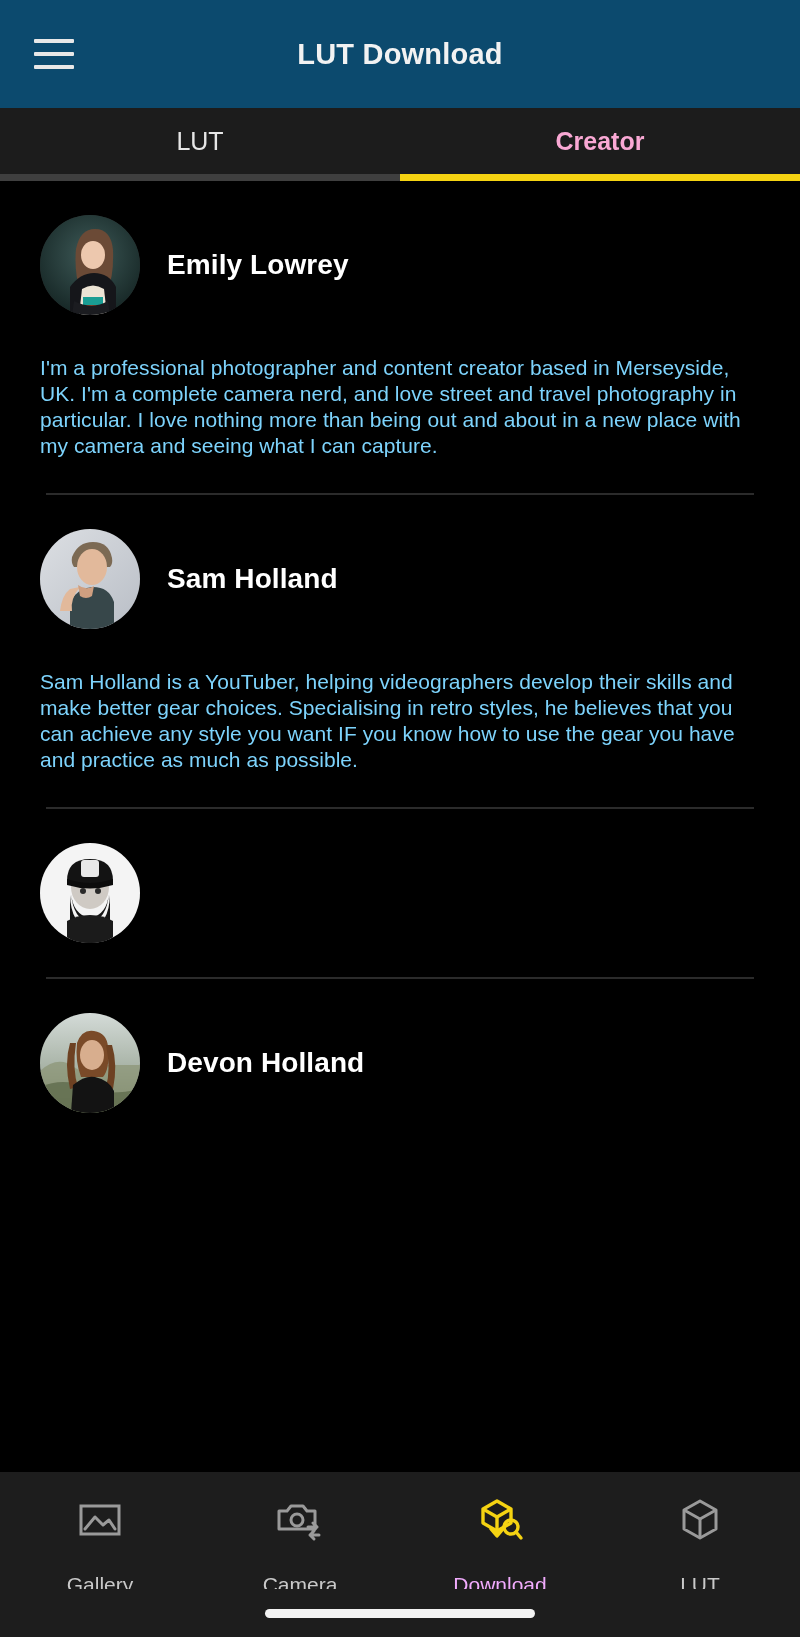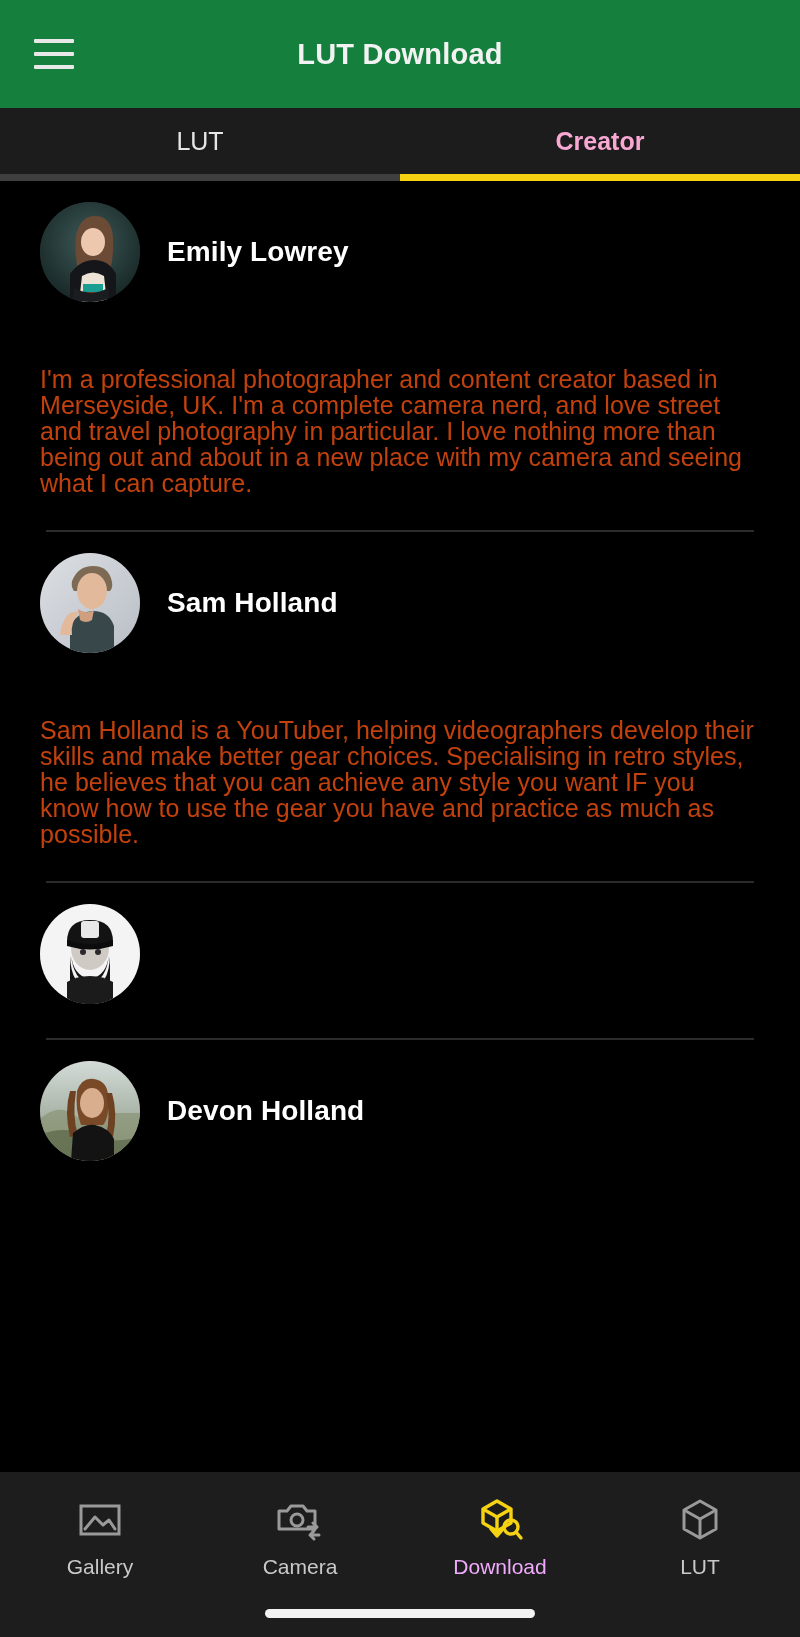--- a/index.html
+++ b/index.html
@@ -18,21 +18,21 @@
     height: 1637px;
     background: #000000;
     display: flex;
     flex-direction: column;
   }
 
   
   .appbar {
     position: relative;
     height: 108px;
-    background: #15803d;
+    background: #0c4a6e;
     flex: 0 0 auto;
   }
 
   .hamburger {
     position: absolute;
     left: 34px;
     top: 50%;
     transform: translateY(-50%);
     width: 40px;
     height: 30px;
@@ -96,21 +96,21 @@
   
   .content {
     flex: 1 1 auto;
     background: #000000;
     overflow: hidden;
     position: relative;
   }
 
   .creator {
     position: relative;
-    padding: 4px 40px;
+    padding: 17px 40px;
   }
 
   .creator-head {
     display: flex;
     align-items: center;
     padding-top: 17px;
   }
 
   .avatar {
     width: 100px;
@@ -125,24 +125,24 @@
 
   .creator-name {
     margin-left: 27px;
     color: #ffffff;
     font-size: 28px;
     font-weight: bold;
     letter-spacing: 0.1px;
   }
 
   .creator-bio {
-    color: #c2410c;
-    font-size: 25px;
+    color: #7dd3fc;
+    font-size: 21px;
     line-height: 26px;
-    margin-top: 64px;
+    margin-top: 40px;
     white-space: pre-line;
     letter-spacing: 0.05px;
   }
 
   .divider {
     height: 2px;
     background: #2b2b2b;
     margin: 34px 6px 0 6px;
   }
 
@@ -166,21 +166,21 @@
   }
   .navicon {
     width: 56px;
     height: 52px;
     display: flex;
     align-items: center;
     justify-content: center;
   }
   .navicon svg { display: block; }
   .navlabel {
-    margin-top: 9px;
+    margin-top: 27px;
     font-size: 21px;
     color: #c9c9c9;
     text-align: center;
   }
   .navitem.active .navlabel { color: #f0abfc; }
 
   .homebar-wrap {
     position: absolute;
     bottom: 0;
     left: 0;

